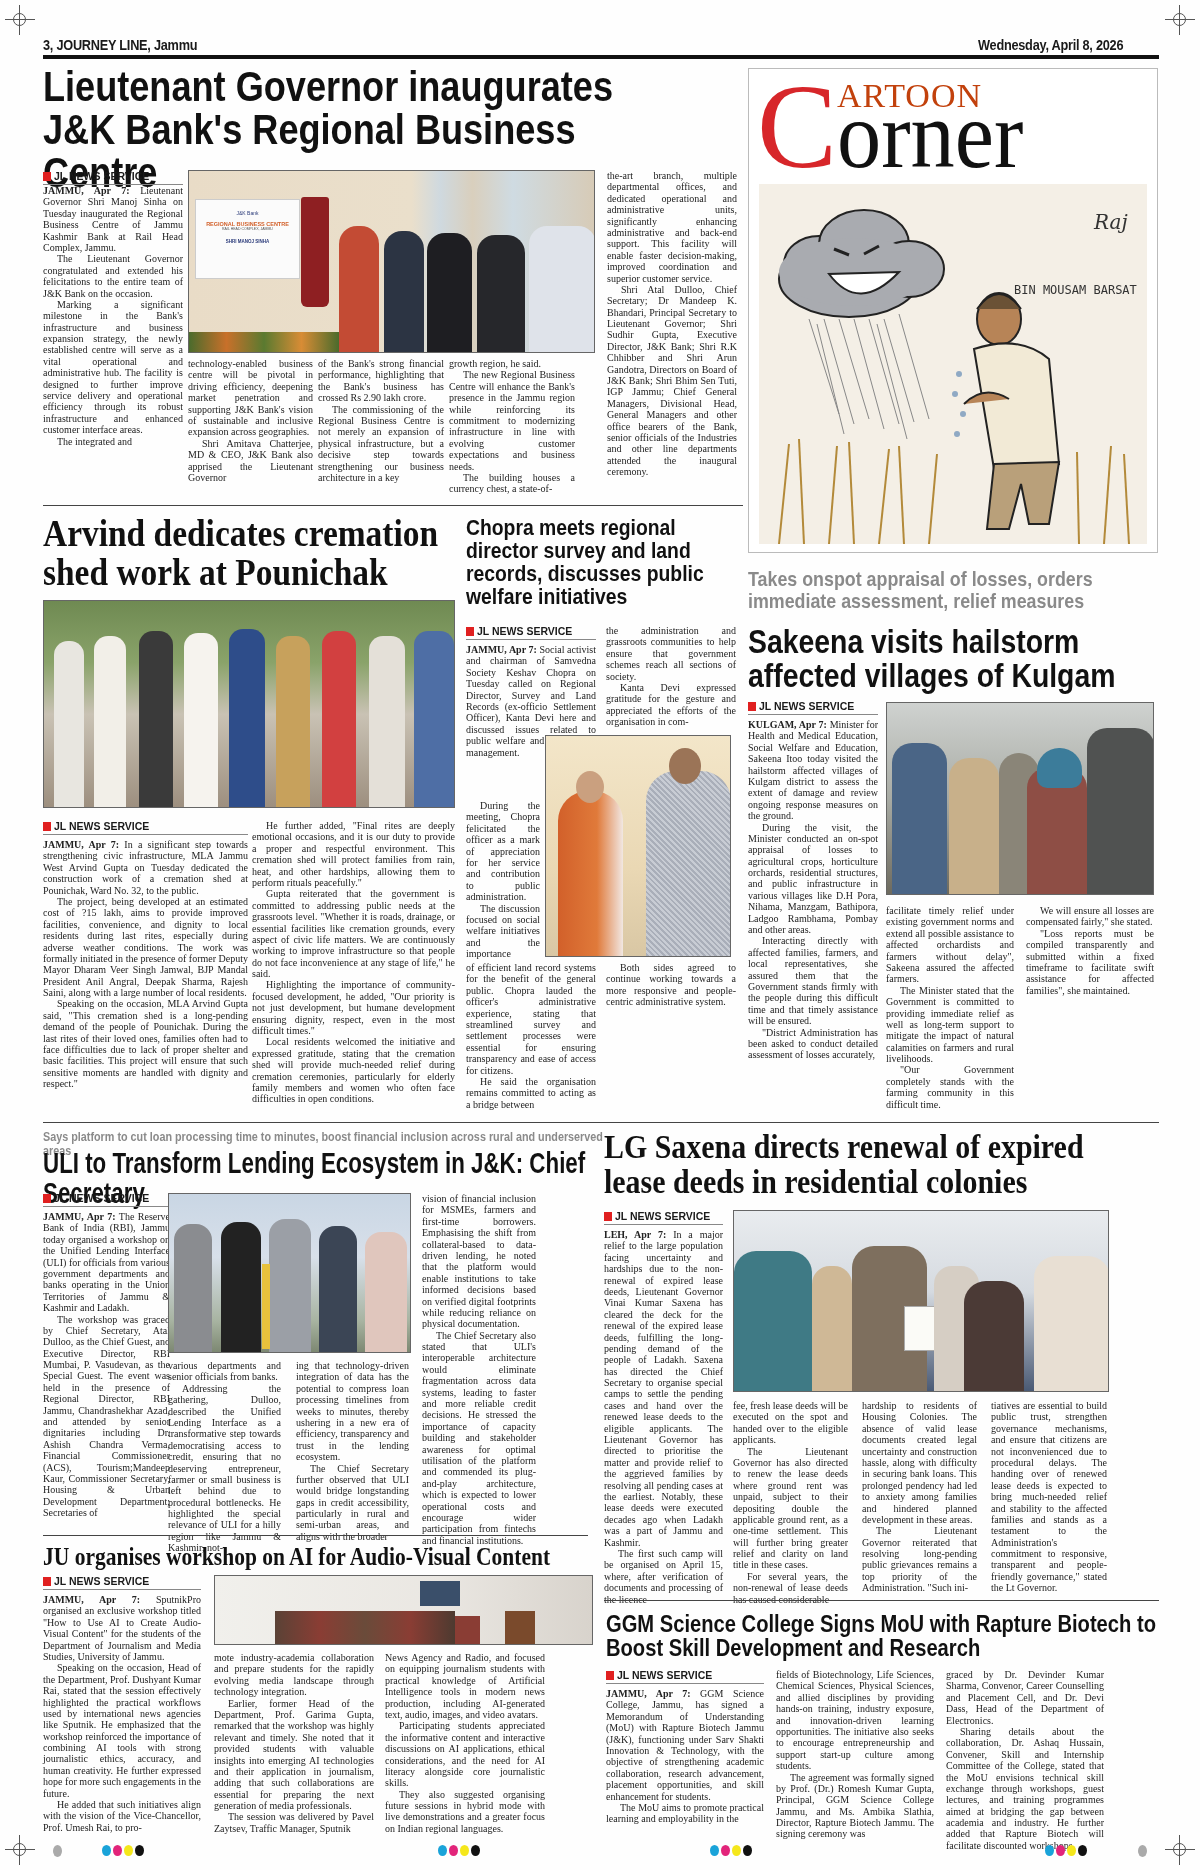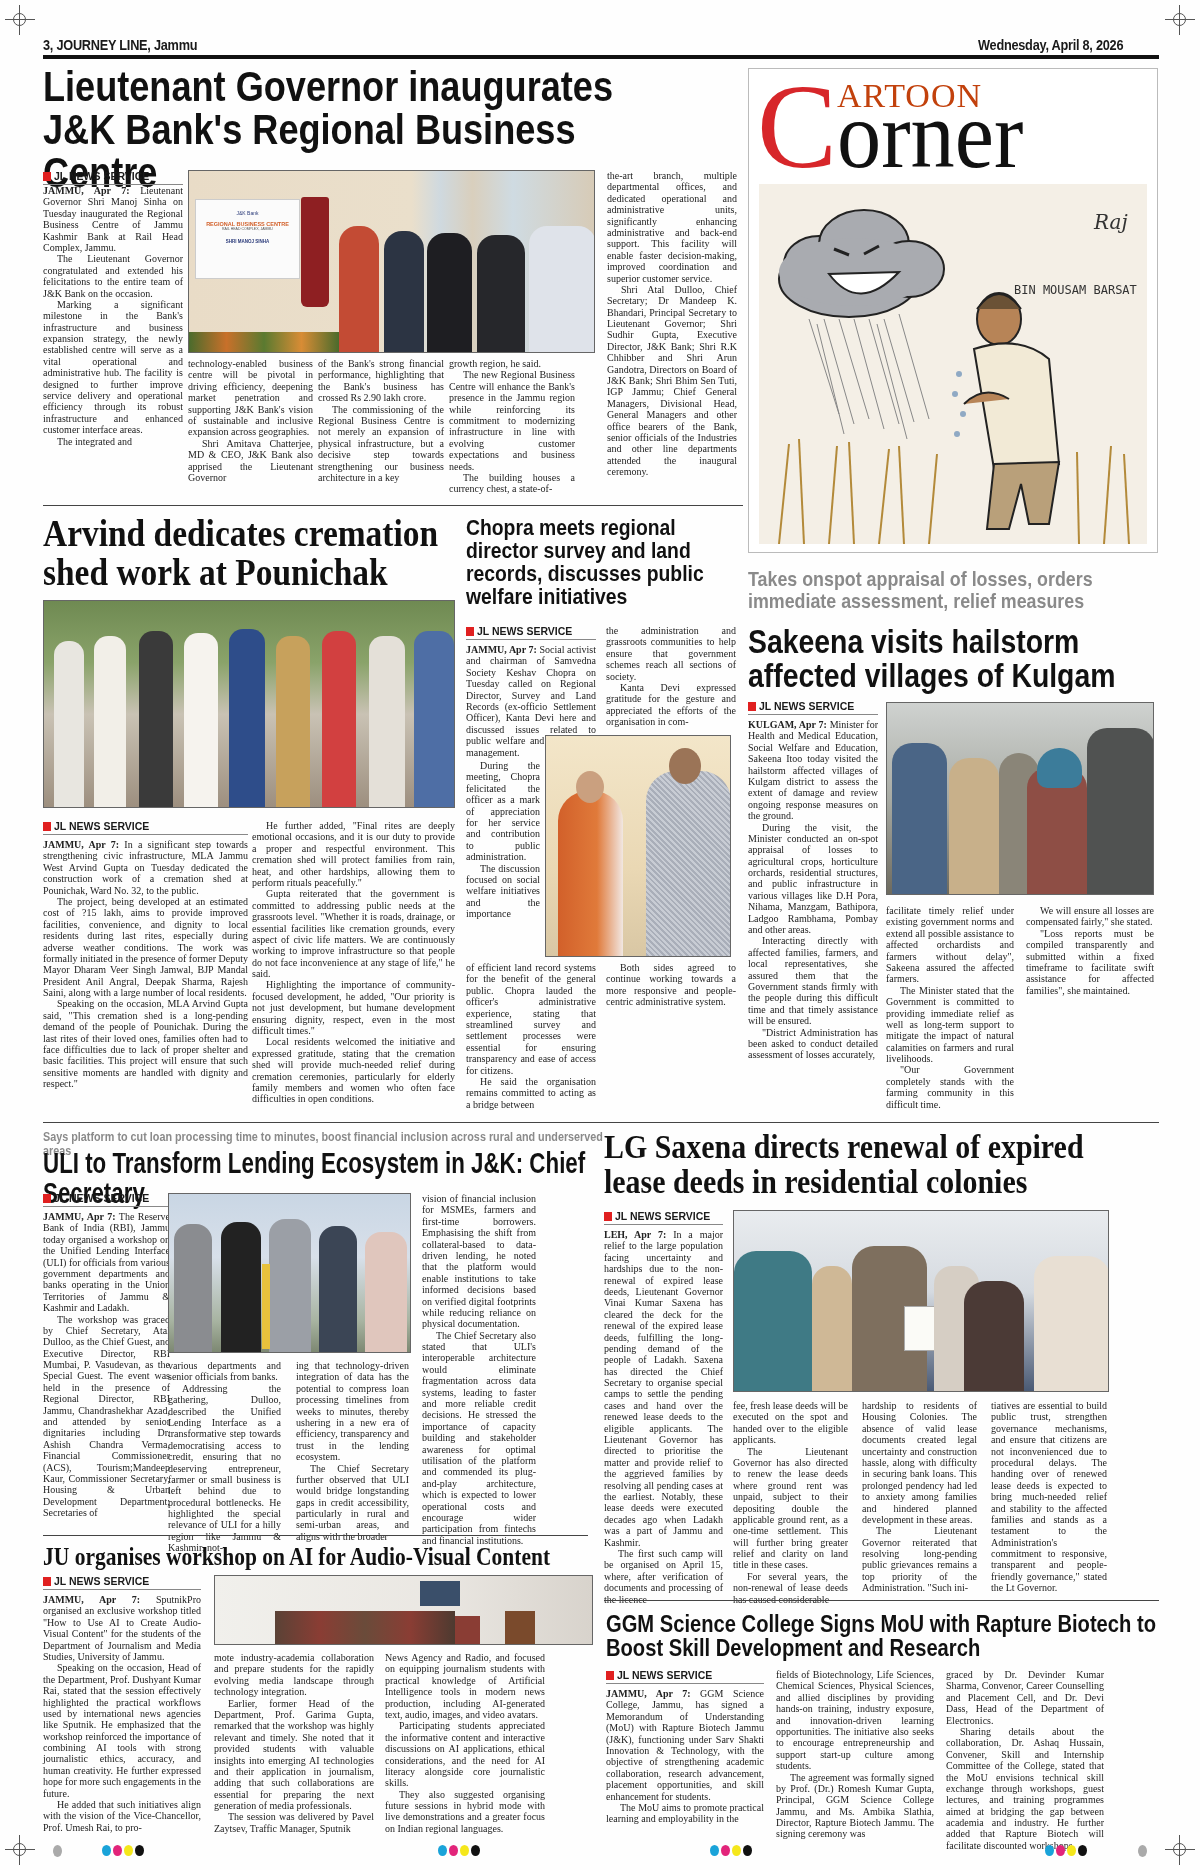--- a/index.html
+++ b/index.html
@@ -186,21 +186,21 @@
 <div class="abs hl-sans" style="left:466px;top:517px;width:300px;font-size:22.5px;transform:scaleX(.86)">Chopra meets regional director survey and land records, discusses public welfare initiatives</div>
 <div class="col" style="left:466px;top:625px;width:130px">
   <div class="svc">
       <span class="sq"></span>
       <span>JL NEWS SERVICE</span>
     </div>
   <div class="body" style="margin-top:4px">
     <p class="first"><b>JAMMU, Apr 7:</b> <span>Social activist and chairman of Samvedna Society Keshav Chopra on Tuesday called on Regional Director, Survey and Land Records (ex-officio Settlement Officer), Kanta Devi here and discussed issues related to public welfare and land record management.</span></p>
   </div>
 </div>
-<div class="col body" style="left:466px;top:760px;width:74px">
+<div class="col body" style="left:466px;top:800px;width:74px">
   <p>During the meeting, Chopra felicitated the officer as a mark of appreciation for her service and contribution to public administration.</p>
   <p>The discussion focused on social welfare initiatives and the importance</p>
 </div>
 <div class="photo" style="left:545px;top:735px;width:186px;height:222px;background:linear-gradient(180deg,#f3e6c9 0%,#ead8b4 60%,#d9c7a4 100%)">
   <div style="position:absolute;left:12px;top:55px;width:65px;height:167px;background:linear-gradient(90deg,#d2602a,#e07a3a 60%,#f1e7e2);border-radius:30px 30px 0 0"></div>
   <div style="position:absolute;left:30px;top:35px;width:28px;height:32px;background:#caa07f;border-radius:50%"></div>
   <div style="position:absolute;left:100px;top:35px;width:85px;height:187px;background:repeating-linear-gradient(45deg,#c8ccd4 0 2px,#a9aeb9 2px 4px);border-radius:30px 30px 0 0"></div>
   <div style="position:absolute;left:123px;top:12px;width:32px;height:36px;background:#9b7457;border-radius:50%"></div>
 </div>
 <div class="col body" style="left:466px;top:962px;width:130px">

